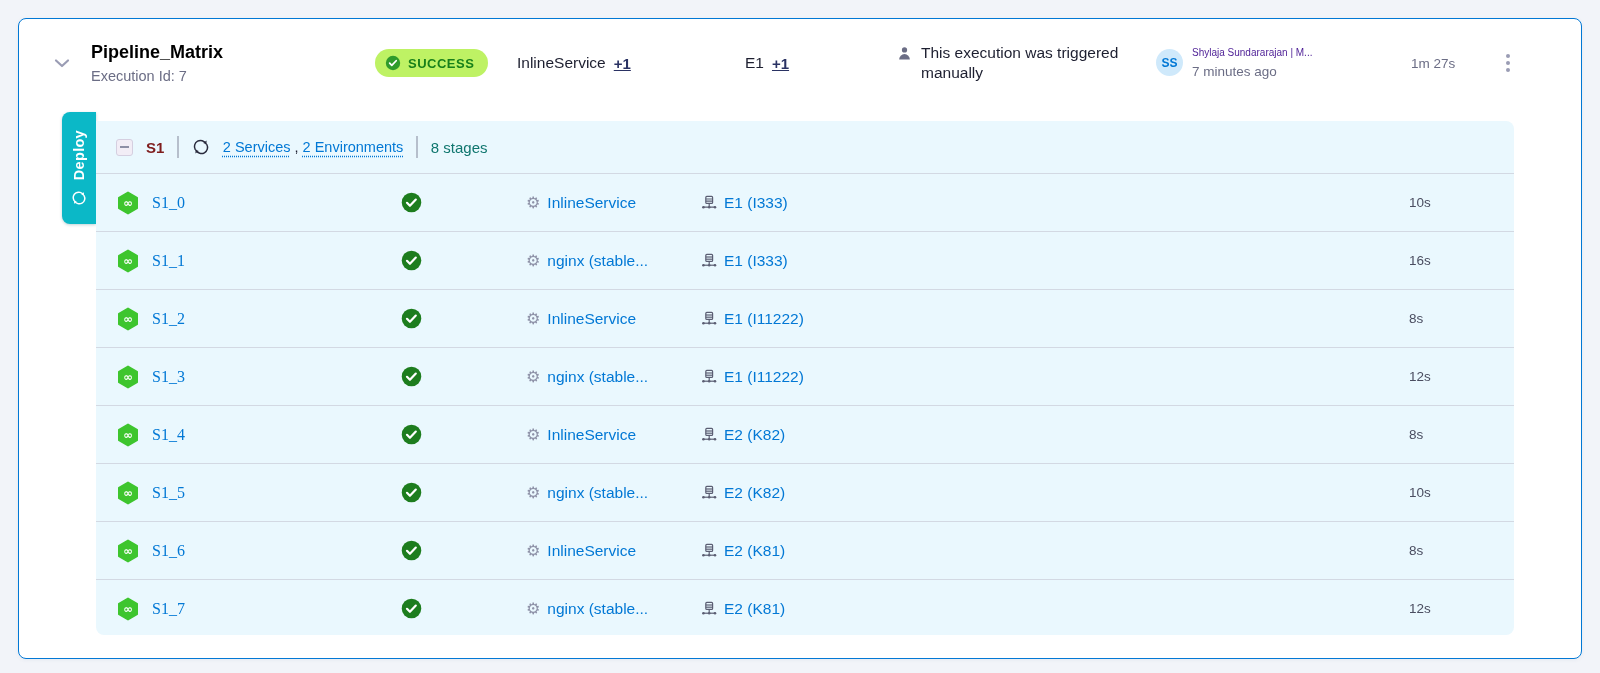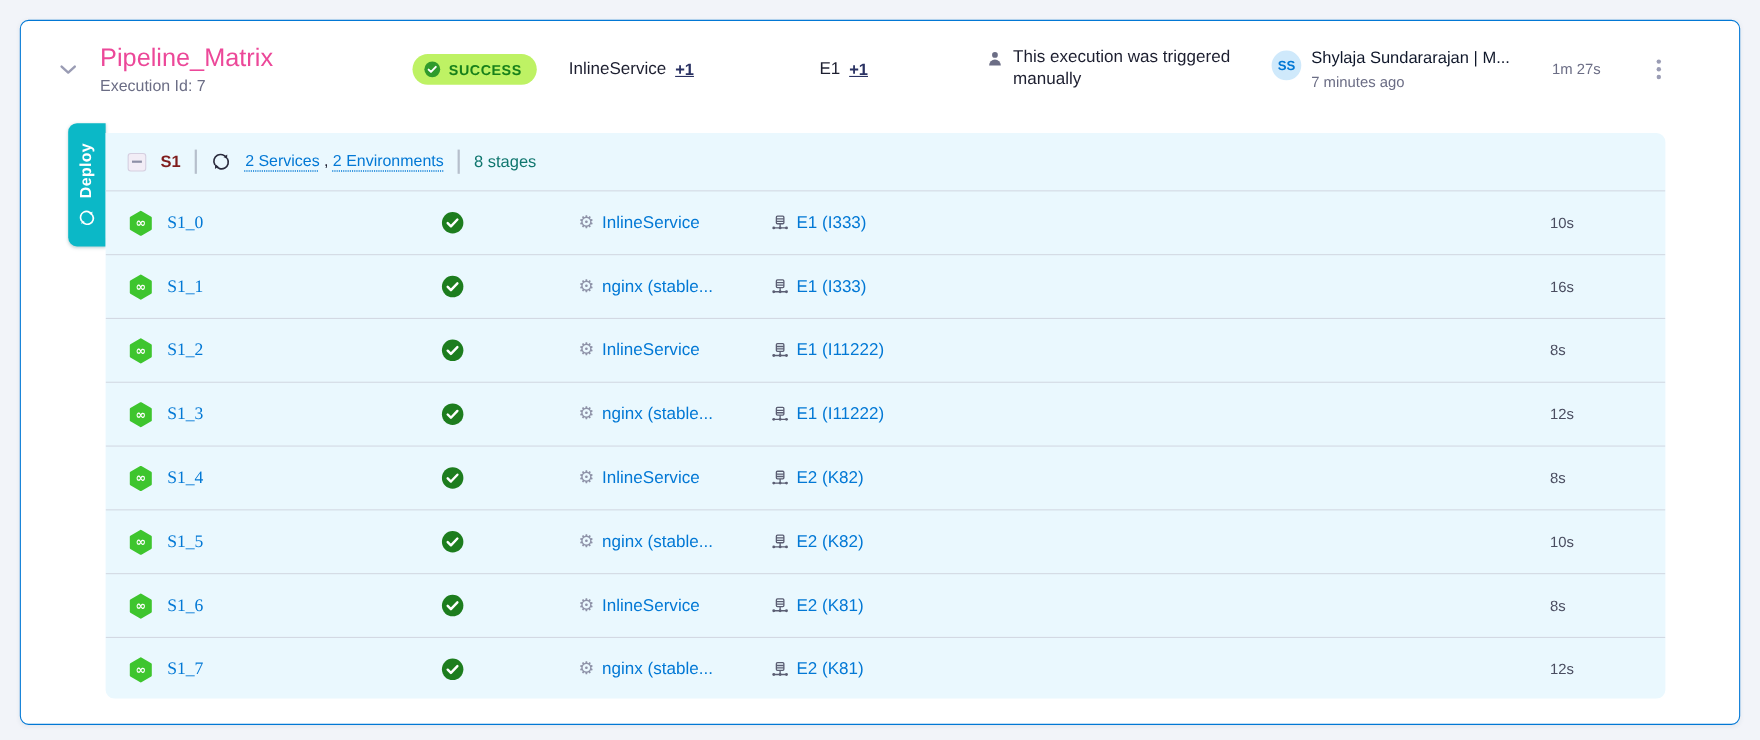--- a/index.html
+++ b/index.html
@@ -9,39 +9,39 @@
   .card { position:absolute; left:18px; top:18px; right:18px; bottom:14px;
     background:#ffffff; border:1.5px solid #0278d5; border-radius:8px;
     box-shadow:0 1px 4px rgba(40,60,100,.06); }
 
   
   .exec-header { position:absolute; left:0; top:0; right:0; height:88px; }
   .hpos { position:absolute; top:50%; transform:translateY(-50%); }
 
   .chevron { left:32px; width:22px; height:22px; cursor:pointer; }
   .title-block { left:72px; }
-  .pipeline-title { color:#ec4899; font-size:23px; font-weight:400; cursor:pointer; }
+  .pipeline-title { color:#000000; font-size:18px; font-weight:700; cursor:pointer; }
   .execution-id { color:#6b6d85; font-size:14.5px; margin-top:5px; }
 
   .status-badge { left:356px; display:flex; align-items:center; gap:7px;
     background:#bef264; border-radius:14px; padding:6px 14px 6px 10px; }
   .status-badge .label { color:#17801a; font-size:13px; font-weight:700; letter-spacing:.5px; }
 
   .summary { display:flex; align-items:center; gap:8px; font-size:15.5px; color:#1d1f30; }
   .svc-summary { left:498px; }
   .env-summary { left:726px; }
   .plus-link { color:#2a3263; font-weight:600; text-decoration:underline; cursor:pointer; font-size:15px; }
 
   .trigger { left:878px; display:flex; align-items:flex-start; gap:9px; width:272px; }
   .trigger-text { color:#1d1f30; font-size:15.5px; line-height:1.32; }
 
   .user-block { left:1137px; display:flex; align-items:flex-start; gap:9px; width:250px; }
   .avatar { width:27px; height:27px; border-radius:50%; background:#cfe9fb; color:#0278d5;
     font-size:12px; font-weight:700; display:flex; align-items:center; justify-content:center; margin-top:2px; cursor:pointer; }
-  .user-name { color:#0f172a; font-size:15px; white-space:nowrap; }
+  .user-name { color:#4c1d95; font-size:10px; white-space:nowrap; }
   .user-time { color:#6b6d85; font-size:13.5px; margin-top:6px; }
 
   .total-duration { left:1392px; color:#6b6d85; font-size:13.5px; }
 
   .menu-dots { left:1483px; display:flex; flex-direction:column; gap:3px; cursor:pointer; padding:4px; }
   .menu-dots i { width:4px; height:4px; border-radius:50%; background:#9a9cb4; }
 
   
   .deploy-tab { position:absolute; left:43px; top:93px; width:34px; height:112px;
     background:#0bb8c7; border-radius:8px 0 0 8px; display:flex; flex-direction:column;

